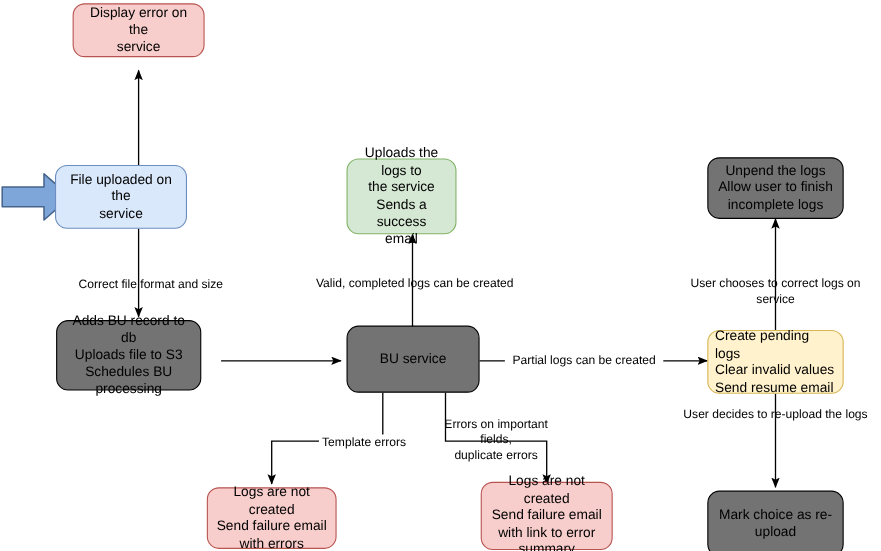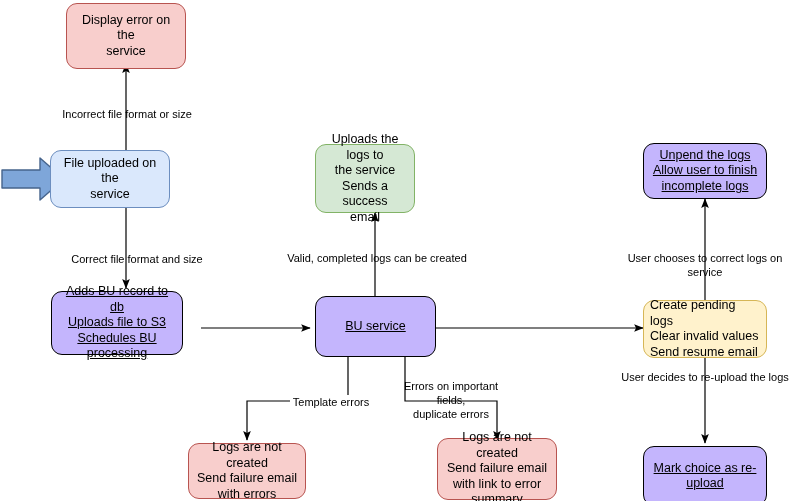--- a/index.html
+++ b/index.html
@@ -36,21 +36,21 @@
     color: #000000;
     font-size: 12.5px;
     line-height: 15.5px;
     white-space: pre-line;
     padding: 2px 6px;
   }
   .node.pink  { background: #f8cecc; border-color: #b85450; }
   .node.blue  { background: #dae8fc; border-color: #6c8ebf; }
   .node.green { background: #d5e8d4; border-color: #82b366; }
   .node.cream { background: #fff2cc; border-color: #d6b656; }
-  .node.plain { background: #c4b5fd; border-color: #000000; text-decoration: underline; }
+  .node.plain { background: #737373; border-color: #000000; }
   .node.left-text { text-align: left; justify-content: flex-start; }
   .edge-label {
     position: absolute;
     font-size: 11px;
     line-height: 14px;
     color: #000000;
     white-space: pre-line;
     text-align: center;
     background: transparent;
   }
@@ -81,21 +81,21 @@
 
     <path d="M405,357 L405,401 L497,401 L497,440" stroke="#000000" stroke-width="1.2" fill="none" marker-end="url(#arrowhead)"></path>
 
     <path d="M705,300 L705,199" stroke="#000000" stroke-width="1.2" fill="none" marker-end="url(#arrowhead)"></path>
 
     <path d="M705,358 L705,443" stroke="#000000" stroke-width="1.2" fill="none" marker-end="url(#arrowhead)"></path>
 
     <path d="M2,170 L40,170 L40,158 L64,179 L40,200 L40,188 L2,188 z" fill="#7ea6d9" stroke="#46648c" stroke-width="1.4" stroke-linejoin="round"></path>
   </svg>
 
-  <div class="node pink" style="left:66px; top:3px; width:120px; height:66px;">Display error on the
+  <div class="node pink" style="left:66px; top:3px; width:120px; height:49px;">Display error on the
 service</div>
 
   <div class="node blue" style="left:50px; top:150px; width:120px; height:58px;">File uploaded on the
 service</div>
 
   <div class="node plain" style="left:51px; top:291px; width:132px; height:64px;">Adds BU record to db
 Uploads file to S3
 Schedules BU processing</div>
 
   <div class="node plain" style="left:315px; top:296px; width:121px; height:61px;">BU service</div>
@@ -118,26 +118,26 @@
 with errors</div>
 
   <div class="node pink" style="left:437px; top:438px; width:120px; height:62px;">Logs are not created
 Send failure email
 with link to error
 summary</div>
 
   <div class="node plain" style="left:643px; top:446px; width:124px; height:60px;">Mark choice as re-
 upload</div>
 
-  <div class="edge-label" style="left:57px; top:107px; width:140px;">Incorrect file format or size</div>
 
   <div class="edge-label" style="left:68px; top:252px; width:138px;">Correct file format and size</div>
 
   <div class="edge-label" style="left:284px; top:251px; width:186px; text-align:center;">Valid, completed logs can be created</div>
 
+  <div class="edge-label" style="left:459px; top:321px; width:144px; background:#ffffff;">Partial logs can be created</div>
 
   <div class="edge-label" style="left:609px; top:251px; width:192px;">User chooses to correct logs on service</div>
 
   <div class="edge-label" style="left:615px; top:370px; width:180px;">User decides to re-upload the logs</div>
 
   <div class="edge-label" style="left:290px; top:395px; width:82px; background:#ffffff;">Template errors</div>
 
   <div class="edge-label" style="left:392px; top:379px; width:118px;">Errors on important fields,
 duplicate errors</div>
 

